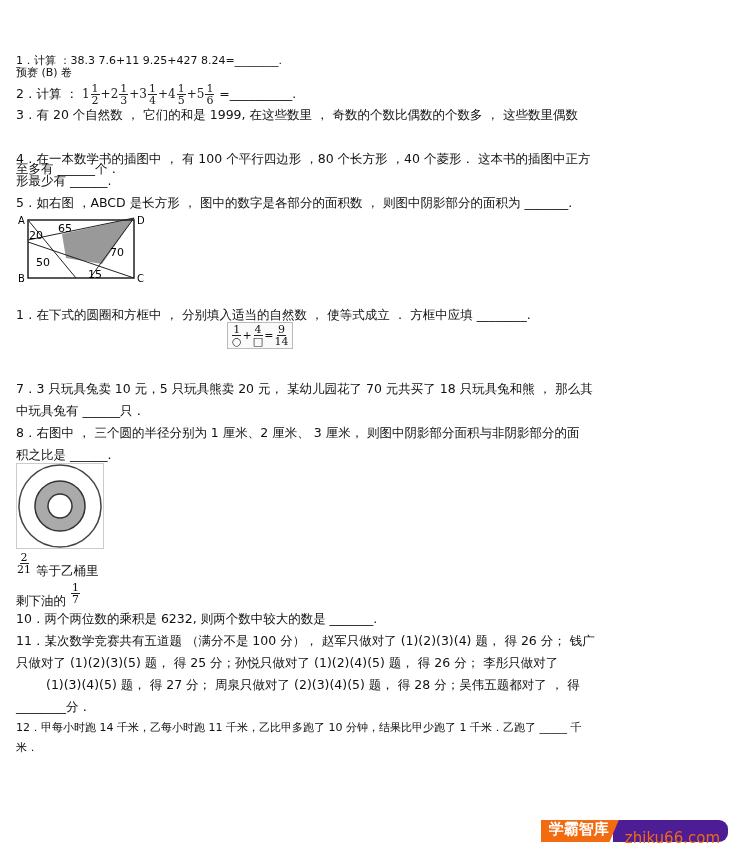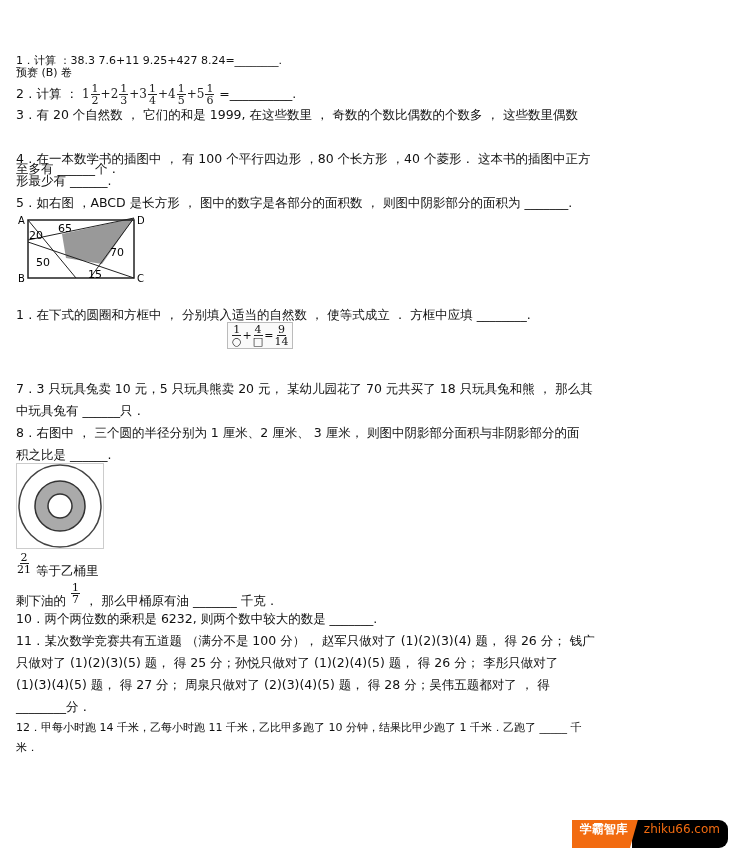--- a/index.html
+++ b/index.html
@@ -7,24 +7,24 @@
          font-family:"DejaVu Sans","Liberation Sans",sans-serif; color:#111; }
   .line { position:absolute; left:16px; font-size:12.5px; white-space:nowrap; line-height:18px; }
   .small { font-size:11px; }
   .title { position:absolute; left:16px; top:17px; font-size:11px;margin-top:48px; }
   .frac { display:inline-flex; flex-direction:column; align-items:center; vertical-align:middle;
           font-family:"DejaVu Serif","Liberation Serif",serif; font-size:11px; line-height:11px; margin:0 1px; }
   .frac .num { border-bottom:1px solid #222; padding:0 1px; }
   .mixed { font-family:"DejaVu Serif","Liberation Serif",serif; font-size:12px; color:#222; }
   .eqimg { position:absolute; border:1px solid #bbb; background:#fafafa; padding:1px 3px;
            font-family:"DejaVu Serif","Liberation Serif",serif; font-size:11px; }
-  .watermark { position:absolute; right:10px; top:820px; display:flex; height:28px; font-size:12px;text-align:center; }
+  .watermark { position:absolute; right:10px; top:820px; display:flex; height:22px; font-size:15px;text-align:center; }
   .wm-left { background:#f26b10; color:#fff; font-weight:bold; padding:0 10px 0 8px; line-height:18px;
              clip-path:polygon(0 0,100% 0,88% 100%,0 100%); }
-  .wm-right { background:#000000; color:#f26b10; padding:0 8px 0 12px; line-height:18px; border-radius:0 9px 9px 0; margin-left:-6px; }
+  .wm-right { background:#4c1d95; color:#f26b10; padding:9px 8px 0 12px; line-height:18px; border-radius:0 9px 9px 0; margin-left:-6px; }
 </style>
 </head>
 <body>
 
 <div class="title">预赛 (B) 卷</div>
 
 <div class="line small" style="top:52px;">1．计算 ：38.3   7.6+11    9.25+427    8.24=________.</div>
 
 <div class="line" style="top:83px;text-align:right;">
   <span>2．计算 ：</span>
@@ -105,27 +105,26 @@
       <span>21</span>
     </span>
   <span>等于乙桶里</span>
 </div>
 <div class="line" style="top:590px;">
   <span>剩下油的</span>
   <span class="frac" style="position:relative; top:-8px;">
       <span class="num">1</span>
       <span>7</span>
     </span>
-  <span>，  那么甲桶原有油    _______ 千克．</span>
 </div>
 
 <div class="line" style="top:610px;">10．两个两位数的乘积是      6232,  则两个数中较大的数是      _______.</div>
 <div class="line" style="top:632px;">11．某次数学竞赛共有五道题       （满分不是   100 分），  赵军只做对了  (1)(2)(3)(4)       题，  得 26 分；  钱广</div>
 <div class="line" style="top:654px;">只做对了  (1)(2)(3)(5)       题，  得 25 分；孙悦只做对了   (1)(2)(4)(5)       题，  得 26 分；  李彤只做对了</div>
-<div class="line" style="top:676px;">(1)(3)(4)(5)       题，  得 27 分；  周泉只做对了   (2)(3)(4)(5)       题，  得 28 分；吴伟五题都对了    ，  得</div>
+<div class="line" style="top:676px;margin-left:30px;">(1)(3)(4)(5)       题，  得 27 分；  周泉只做对了   (2)(3)(4)(5)       题，  得 28 分；吴伟五题都对了    ，  得</div>
 <div class="line" style="top:698px;">________分．</div>
 <div class="line small" style="top:719px;">12．甲每小时跑      14 千米，乙每小时跑    11 千米，乙比甲多跑了     10 分钟，结果比甲少跑了      1 千米．乙跑了  _____ 千</div>
 <div class="line small" style="top:739px;">米．</div>
 
 <div class="watermark">
   <span class="wm-left">学霸智库</span>
   <span class="wm-right">zhiku66.com</span>
 </div>
 
 </body></html>

